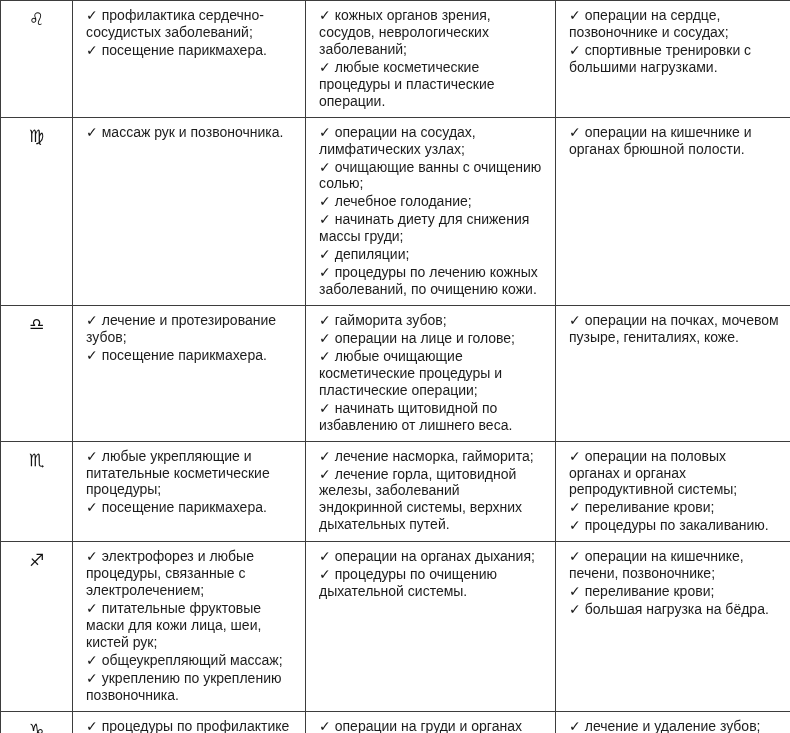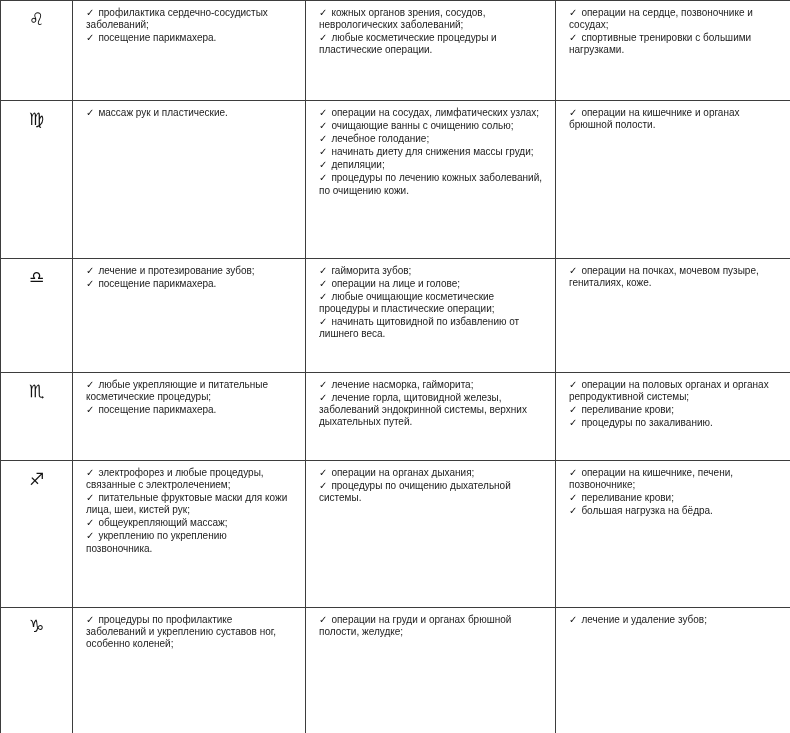--- a/index.html
+++ b/index.html
@@ -11,21 +11,21 @@
   body { width: 790px; }
   table.zodiac-table {
     width: 790px;
     border-collapse: collapse;
     table-layout: fixed;
     background: #ffffff;
   }
   td {
     border: 1px solid #3d3d3d;
     vertical-align: top;
-    font-size: 10px;
+    font-size: 14px;
     line-height: 1.21;
     padding: 6px 10px 6px 13px;
   }
   td.sign-cell {
     text-align: center;
     padding: 9px 2px 4px 2px;
     font-size: 17px;
     color: #111111;
   }
   .sign-glyph { display: inline-block; }
@@ -59,21 +59,21 @@
           <div class="item"><span class="check">✓</span><span class="item-text">любые косметические процедуры и пластические операции.</span></div>
         </td>
         <td class="content-cell">
           <div class="item"><span class="check">✓</span><span class="item-text">операции на сердце, позвоночнике и сосудах;</span></div>
           <div class="item"><span class="check">✓</span><span class="item-text">спортивные тренировки с большими нагрузками.</span></div>
         </td>
       </tr>
       <tr style="height: 158px;">
         <td class="sign-cell"><span class="sign-glyph">♍</span></td>
         <td class="content-cell">
-          <div class="item"><span class="check">✓</span><span class="item-text">массаж рук и пластические.</span></div>
+          <div class="item"><span class="check">✓</span><span class="item-text">массаж рук и позвоночника.</span></div>
         </td>
         <td class="content-cell">
           <div class="item"><span class="check">✓</span><span class="item-text">операции на сосудах, лимфатических узлах;</span></div>
           <div class="item"><span class="check">✓</span><span class="item-text">очищающие ванны с очищению солью;</span></div>
           <div class="item"><span class="check">✓</span><span class="item-text">лечебное голодание;</span></div>
           <div class="item"><span class="check">✓</span><span class="item-text">начинать диету для снижения массы груди;</span></div>
           <div class="item"><span class="check">✓</span><span class="item-text">депиляции;</span></div>
           <div class="item"><span class="check">✓</span><span class="item-text">процедуры по лечению кожных заболеваний, по очищению кожи.</span></div>
         </td>
         <td class="content-cell">

